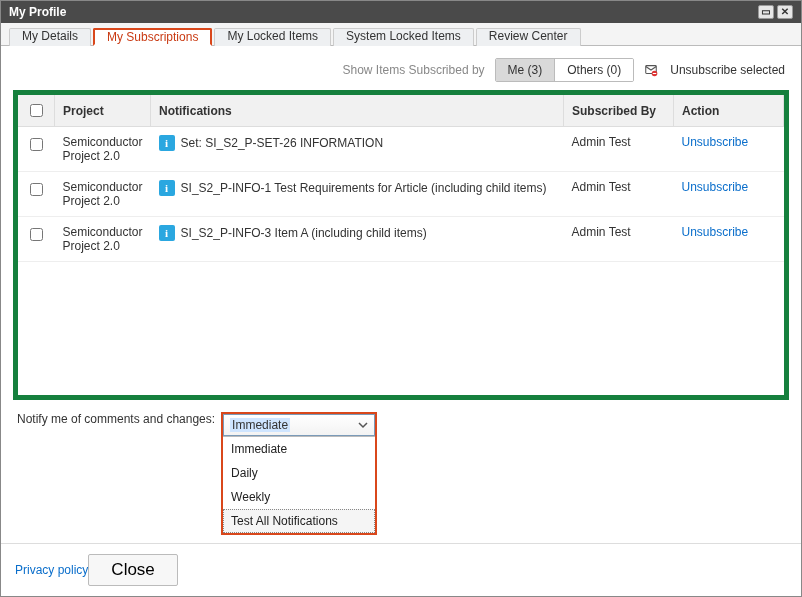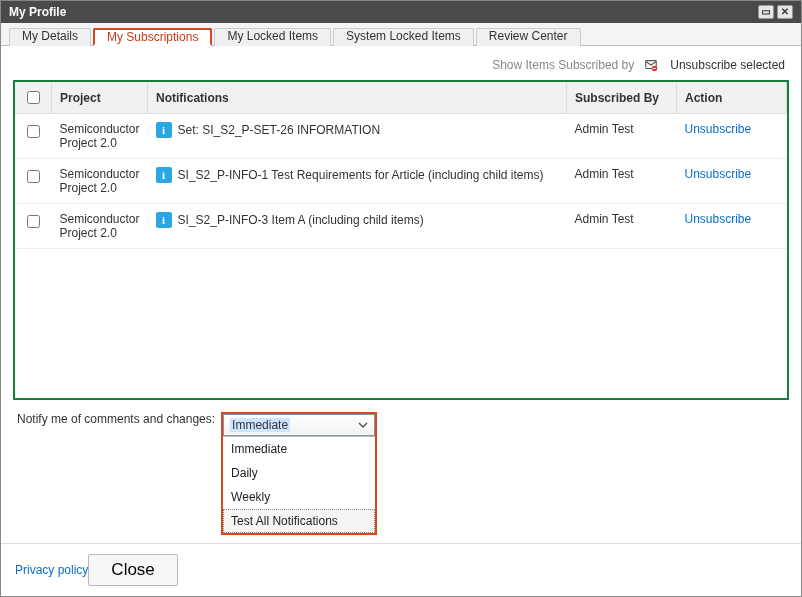--- a/index.html
+++ b/index.html
@@ -79,21 +79,21 @@
     color:#888;
   }
   .seg { display:inline-flex; border:1px solid #bbb; border-radius:2px; overflow:hidden; }
   .seg-btn { padding:4px 12px; font-size:12px; color:#333; cursor:pointer; background:#fff; }
   .seg-btn.sel { background:#d9d9d9; }
   .seg-btn + .seg-btn { border-left:1px solid #bbb; }
   .unsub-sel { display:flex; align-items:center; gap:12px; color:#333; cursor:pointer; }
   .unsub-icon { width:14px; height:14px; position:relative; }
   .unsub-icon svg { width:14px; height:14px; }
   .table-wrap {
-    border:2px solid #15803d;
+    border:5px solid #15803d;
     flex:1;
     overflow:auto;
     background:#fff;
     min-height:0;
   }
   table { width:100%; border-collapse:collapse; }
   th {
     background:#f1f1f1;
     text-align:left;
     font-weight:bold;
@@ -195,20 +195,24 @@
     <div class="tab">My Details</div>
     <div class="tab active">My Subscriptions</div>
     <div class="tab">My Locked Items</div>
     <div class="tab">System Locked Items</div>
     <div class="tab">Review Center</div>
   </div>
 
   <div class="content">
     <div class="filterbar">
       <span>Show Items Subscribed by</span>
+      <span class="seg">
+        <span class="seg-btn sel">Me (3)</span>
+        <span class="seg-btn">Others (0)</span>
+      </span>
       <span class="unsub-sel">
         <span class="unsub-icon">
           <svg viewBox="0 0 16 16">
               <rect x="2" y="3" width="12" height="9" rx="1" fill="none" stroke="#555" stroke-width="1.2"></rect>
               <path d="M2 4l6 4 6-4" fill="none" stroke="#555" stroke-width="1.2"></path>
               <circle cx="12" cy="12" r="3.2" fill="#d33"></circle>
               <rect x="10" y="11.4" width="4" height="1.2" fill="#fff"></rect>
             </svg>
         </span>
         <span>Unsubscribe selected</span>

